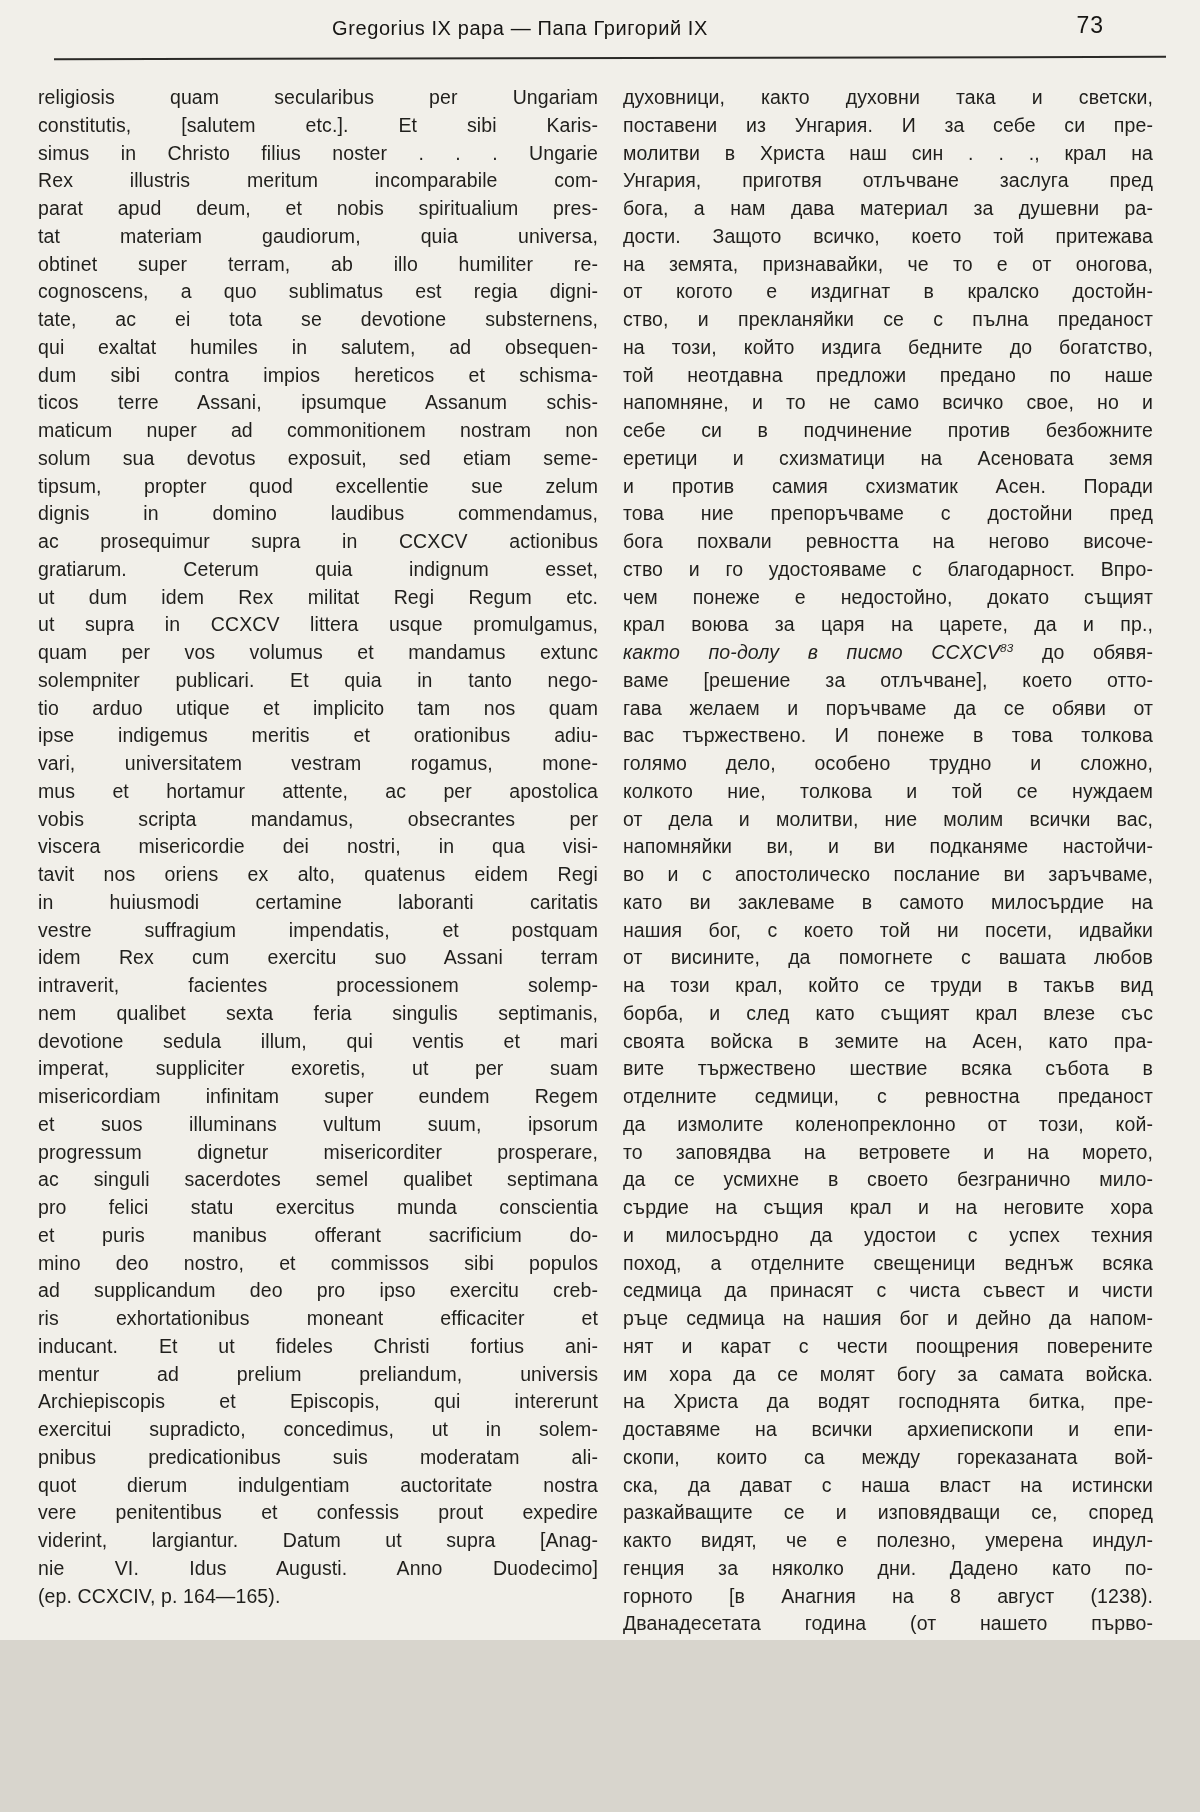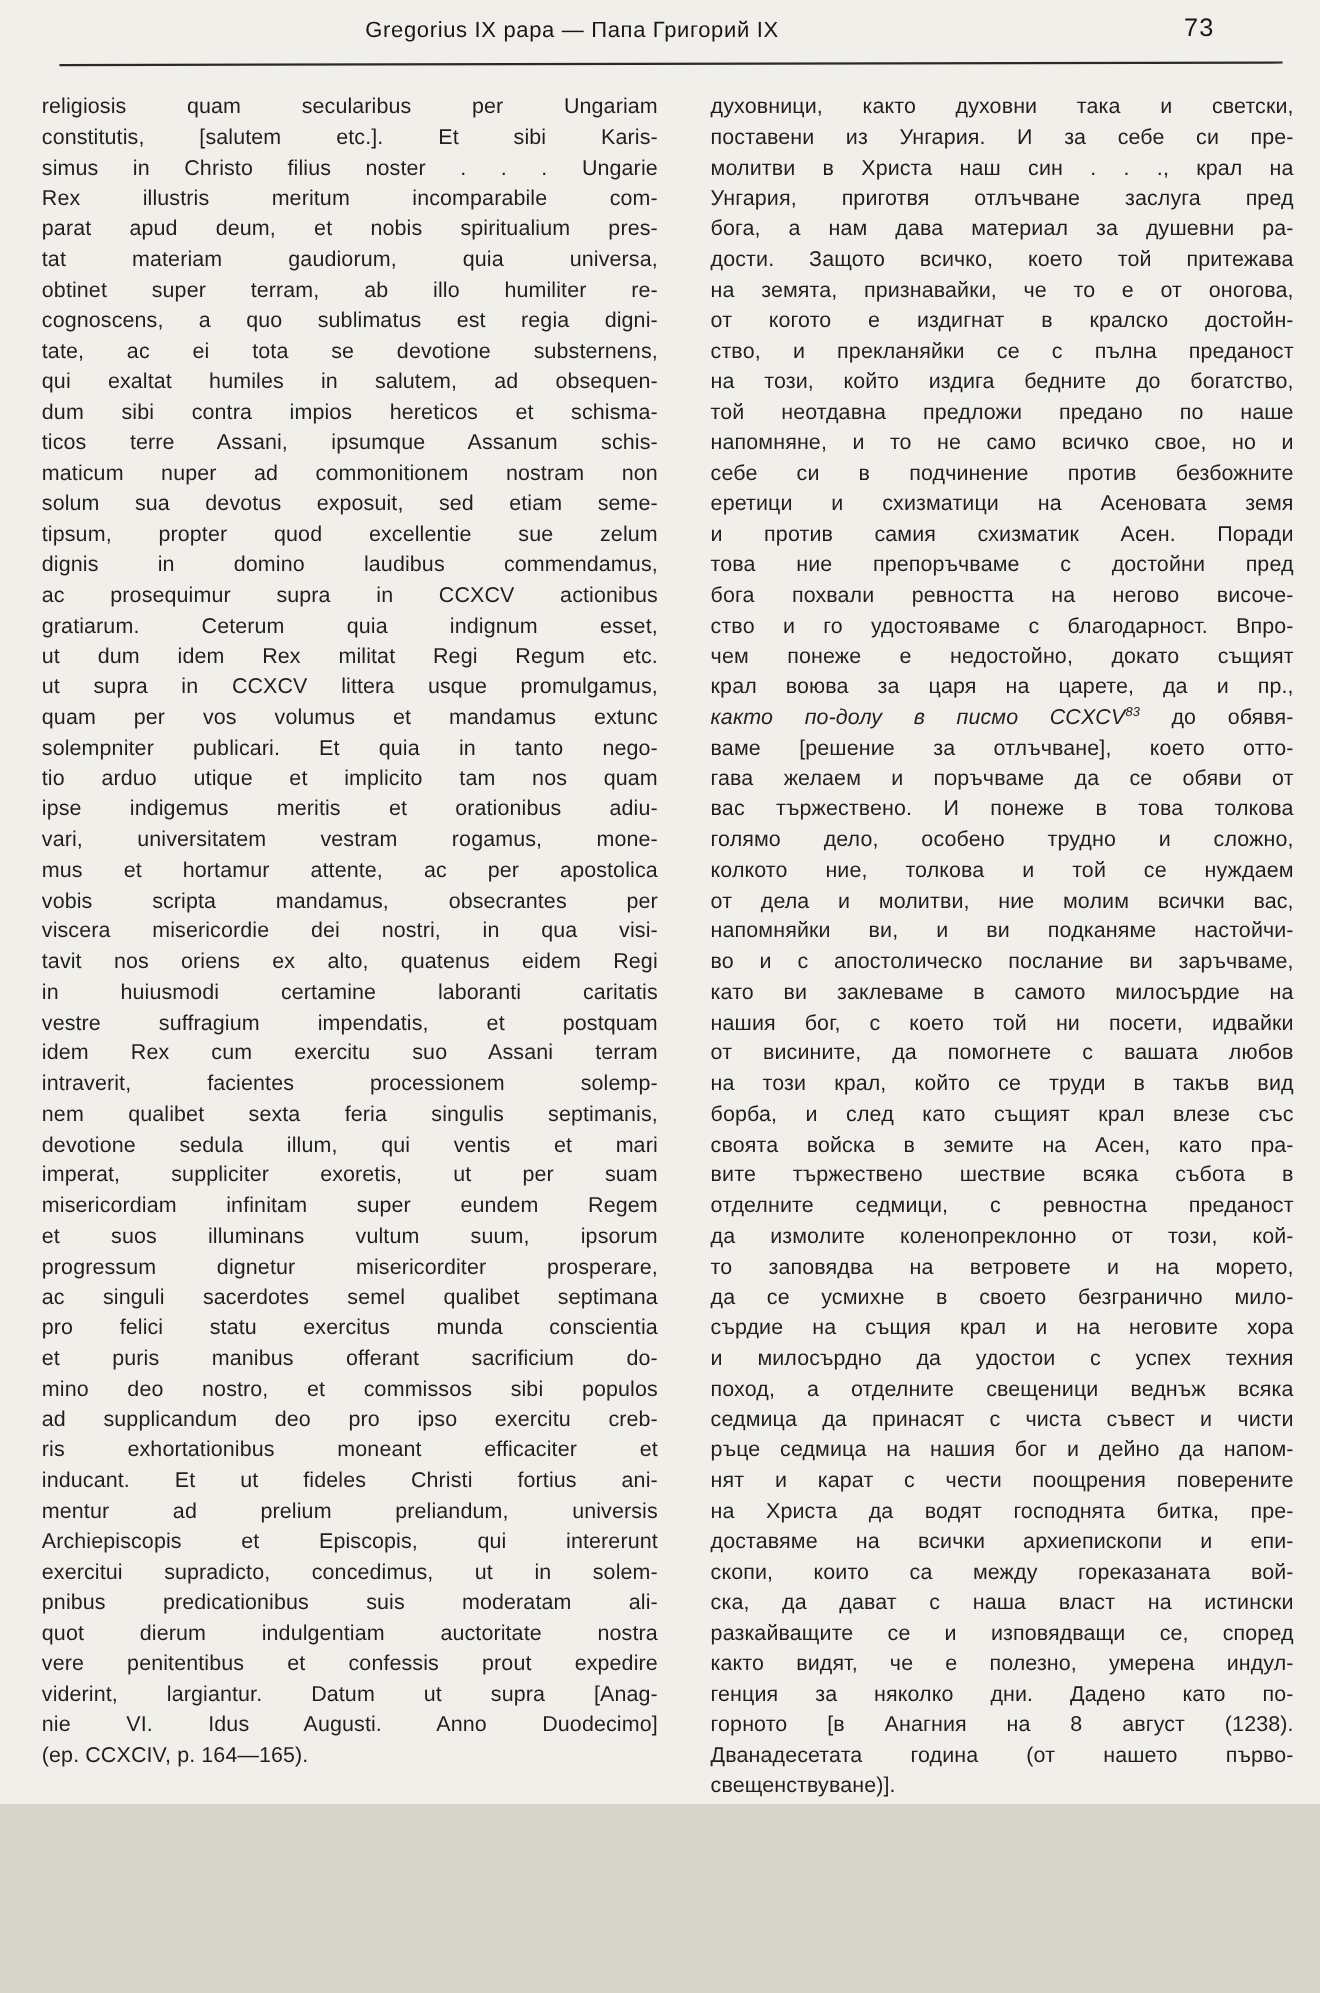--- a/index.html
+++ b/index.html
@@ -37,21 +37,21 @@
     position: absolute;
     top: 57px; left: 54px; width: 1112px; height: 2px;
     background: #2b2a27;
     transform: rotate(-0.12deg);
   }
   
   .columns {
     position: absolute;
     top: 84px; left: 38px;
     display: flex;
-    gap: 48px;
+    gap: 25px;
   }
   .col { display: block; }
   .col-left  { width: 560px; }
   .col-right { width: 530px; }
   .line {
     font-size: 19.5px;
     line-height: 27.75px;
     letter-spacing: 0.1px;
     text-align: justify;
     text-align-last: justify;
@@ -196,20 +196,21 @@
         <div class="line">отделните седмици, с ревностна преданост</div>
         <div class="line">да измолите коленопреклонно от този, кой-</div>
         <div class="line">то заповядва на ветровете и на морето,</div>
         <div class="line">да се усмихне в своето безгранично мило-</div>
         <div class="line">сърдие на същия крал и на неговите хора</div>
         <div class="line">и милосърдно да удостои с успех техния</div>
         <div class="line">поход, а отделните свещеници веднъж всяка</div>
         <div class="line">седмица да принасят с чиста съвест и чисти</div>
         <div class="line">ръце седмица на нашия бог и дейно да напом-</div>
         <div class="line">нят и карат с чести поощрения поверените</div>
+        <div class="line">им хора да се молят богу за самата войска.</div>
         <div class="line">на Христа да водят господнята битка, пре-</div>
         <div class="line">доставяме на всички архиепископи и епи-</div>
         <div class="line">скопи, които са между гореказаната вой-</div>
         <div class="line">ска, да дават с наша власт на истински</div>
         <div class="line">разкайващите се и изповядващи се, според</div>
         <div class="line">както видят, че е полезно, умерена индул-</div>
         <div class="line">генция за няколко дни. Дадено като по-</div>
         <div class="line">горното [в Анагния на 8 август (1238).</div>
         <div class="line">Дванадесетата година (от нашето първо-</div>
         <div class="line flush">свещенствуване)].</div>

